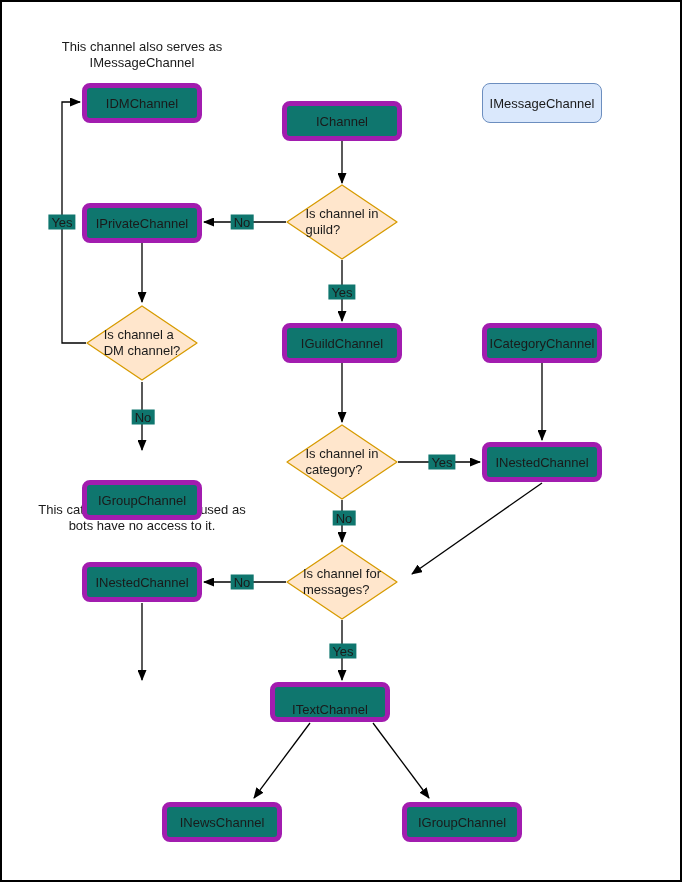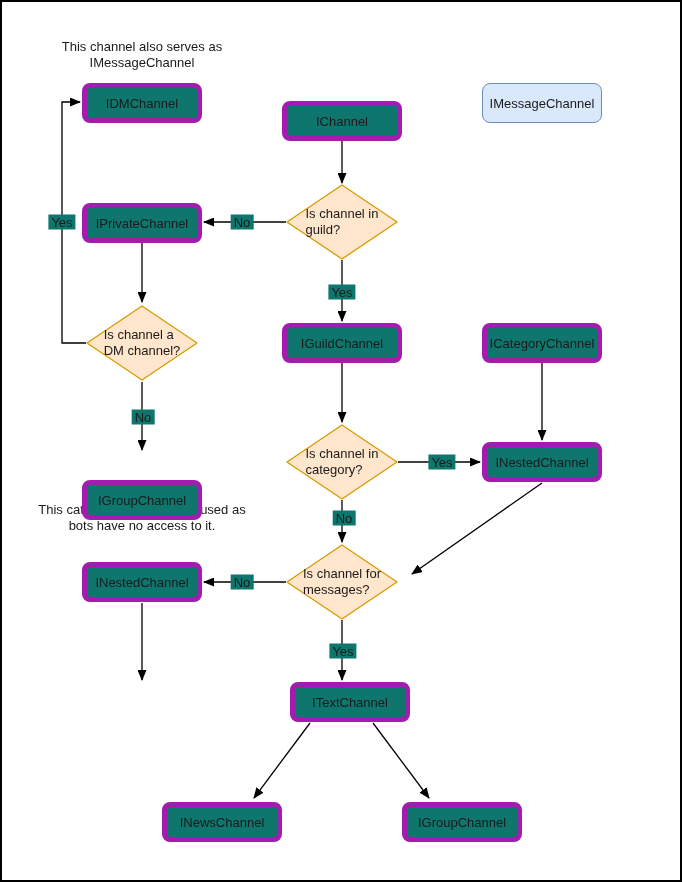--- a/index.html
+++ b/index.html
@@ -110,21 +110,21 @@
     </div>
   <div class="node green" style="left:80px; top:450px;margin-top:28px;">
       <span>IGroupChannel</span>
     </div>
   <div class="node green" style="left:480px; top:440px;">
       <span>INestedChannel</span>
     </div>
   <div class="node green" style="left:80px; top:560px;">
       <span>INestedChannel</span>
     </div>
-  <div class="node green" style="left:288px; top:680px;">
+  <div class="node green" style="left:268px; top:680px;align-items:flex-end;">
       <span>ITextChannel</span>
     </div>
   <div class="node green" style="left:160px; top:800px;">
       <span>INewsChannel</span>
     </div>
   <div class="node green" style="left:400px; top:800px;">
       <span>IGroupChannel</span>
     </div>
 
   <div class="decision" style="left:284px; top:182px;">

